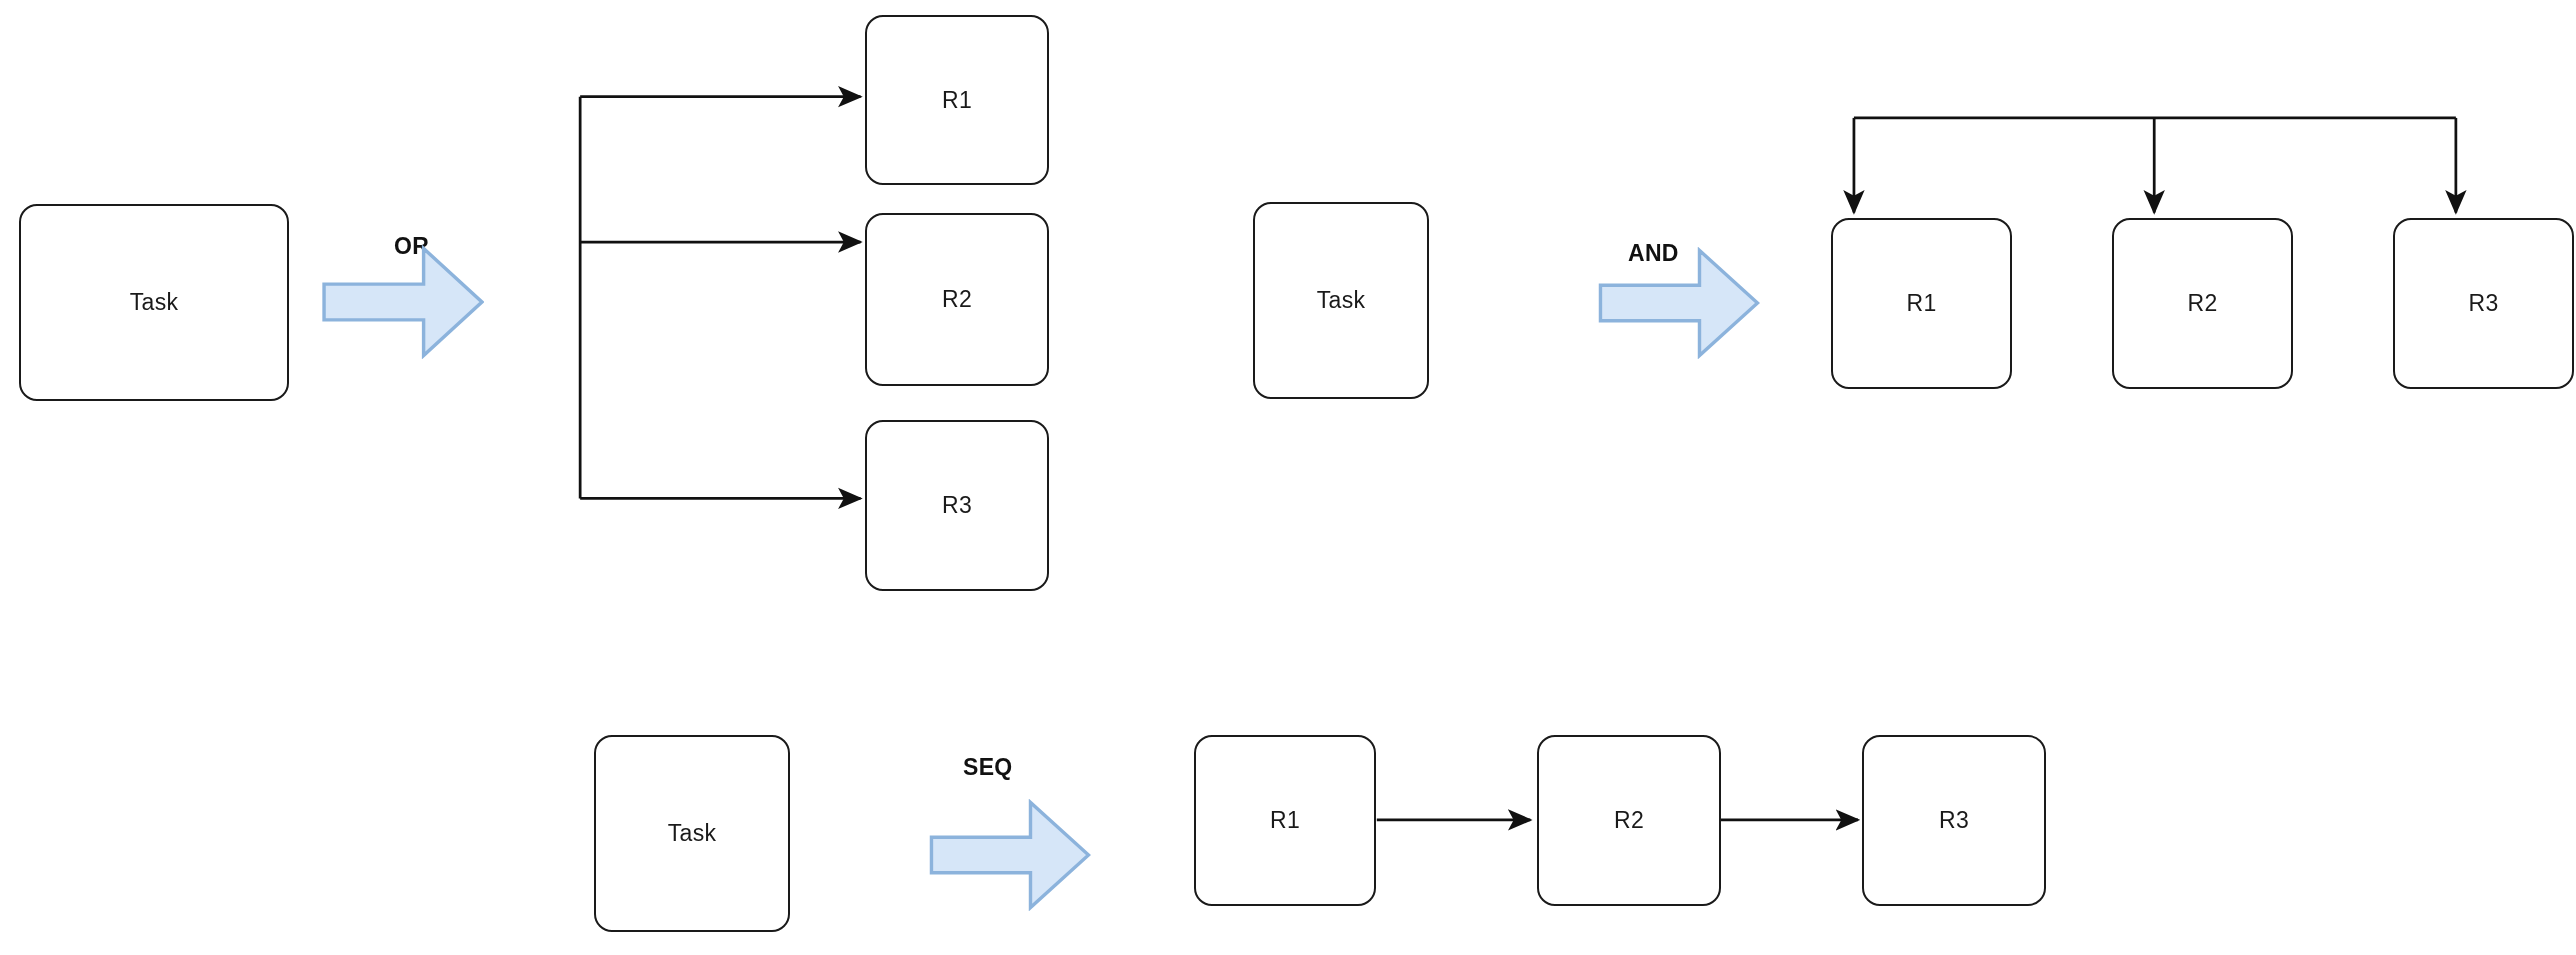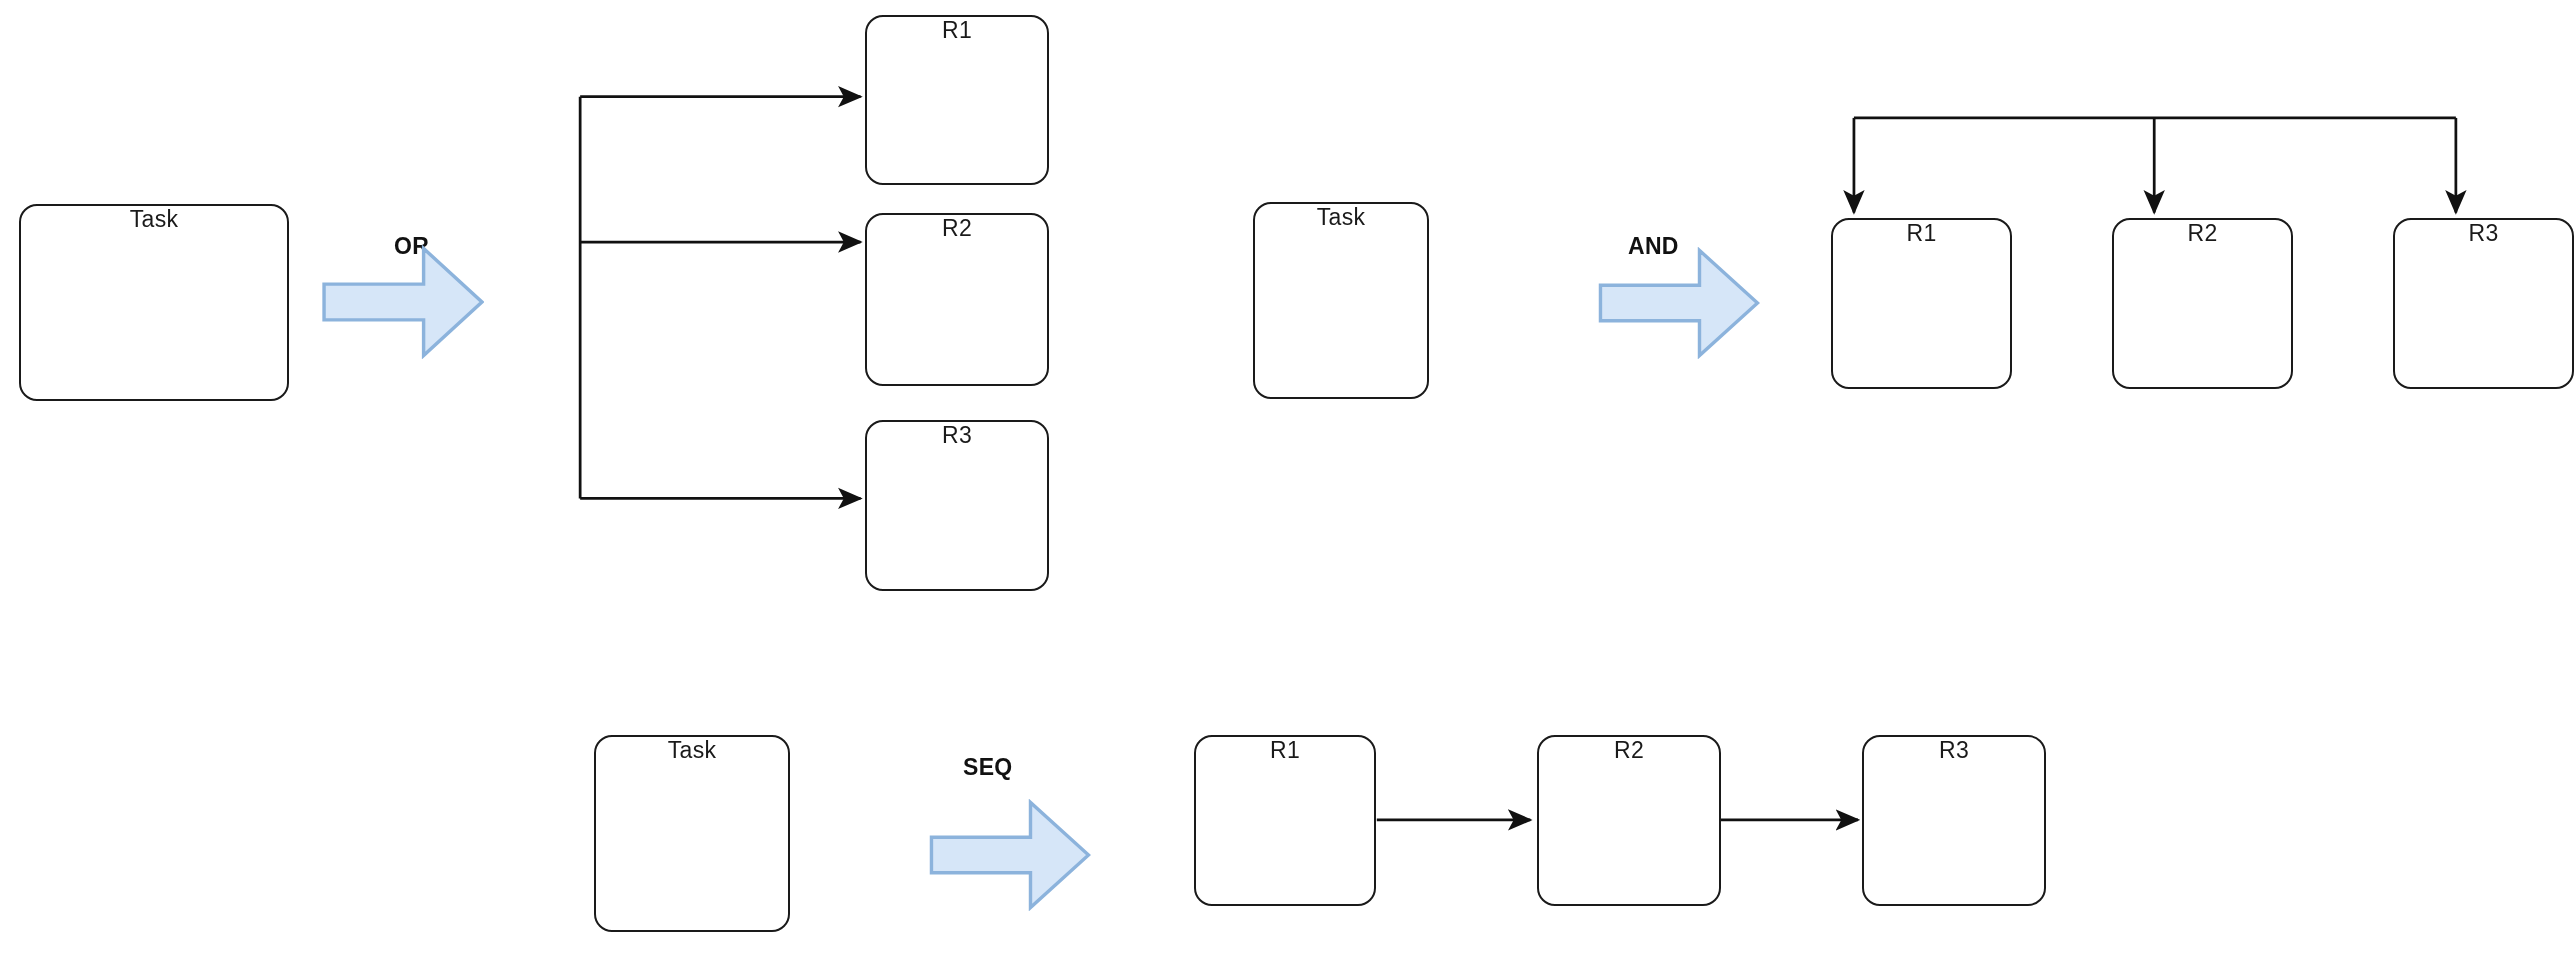--- a/index.html
+++ b/index.html
@@ -17,21 +17,21 @@
     background: #ffffff;
     overflow: hidden;
   }
   .node {
     position: absolute;
     box-sizing: border-box;
     background: #ffffff;
     border: 2.1px solid #1a1a1a;
     border-radius: 18px;
     display: flex;
-    align-items: flex-start;
+    align-items: center;
     justify-content: center;
     color: #1a1a1a;
     font-size: 23px;
     font-family: "Liberation Sans", sans-serif;
     font-weight: 400;
     letter-spacing: 0.3px;
   }
   .op-label {
     position: absolute;
     font-size: 23px;
@@ -102,21 +102,21 @@
     <span>R2</span>
   </div>
   <div class="node" style="left:865px; top:420px; width:184px; height:171px;">
     <span>R3</span>
   </div>
 
   <div class="node" style="left:1253px; top:202px; width:176px; height:197px;">
     <span>Task</span>
   </div>
 
-  <div class="op-label" style="left:1628px; top:233px;">AND</div>
+  <div class="op-label" style="left:1628px; top:240px;">AND</div>
 
   <svg class="block-arrow" style="left:1598px; top:247px; width:162px; height:112px;" viewBox="0 0 236 164" xmlns="http://www.w3.org/2000/svg">
     <path d="M3,56 L148,56 L148,5 L233,82 L148,159 L148,108 L3,108 Z" fill="#d6e6f8" stroke="#8cb3dc" stroke-width="5" stroke-linejoin="miter"></path>
   </svg>
 
   <div class="node" style="left:1831px; top:218px; width:181px; height:171px;">
     <span>R1</span>
   </div>
   <div class="node" style="left:2112px; top:218px; width:181px; height:171px;">
     <span>R2</span>

